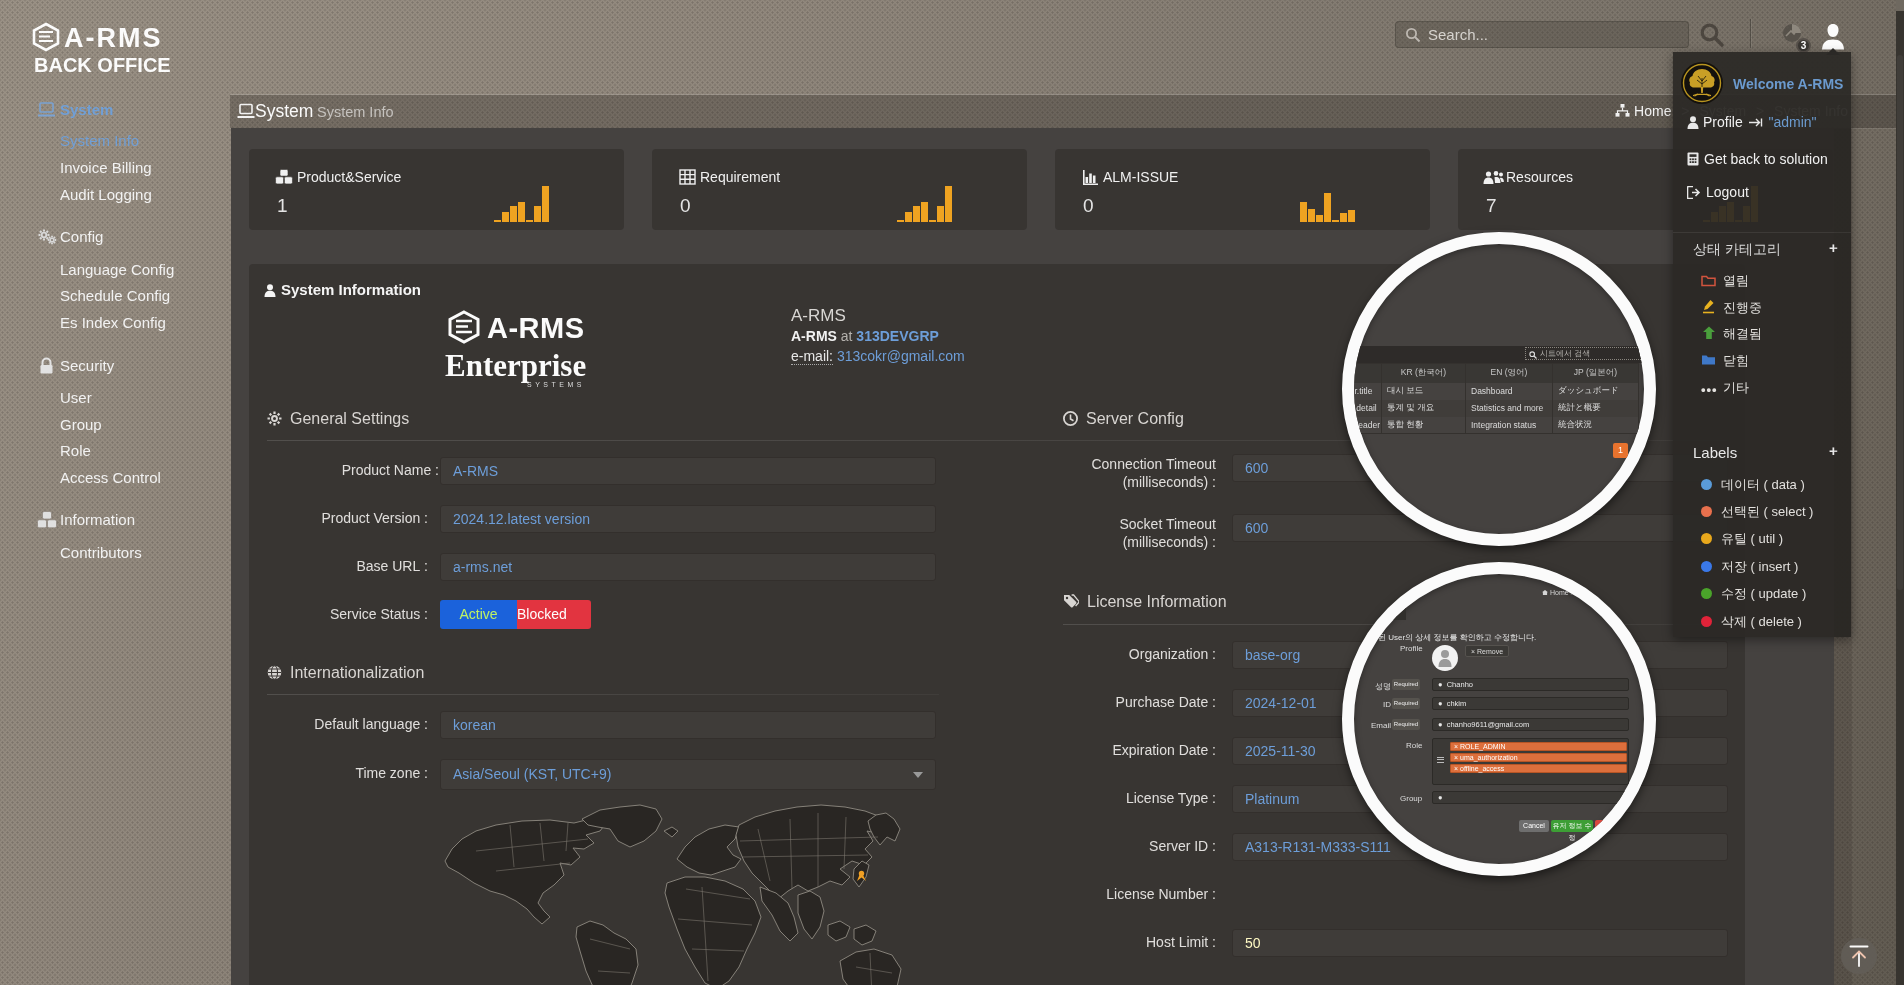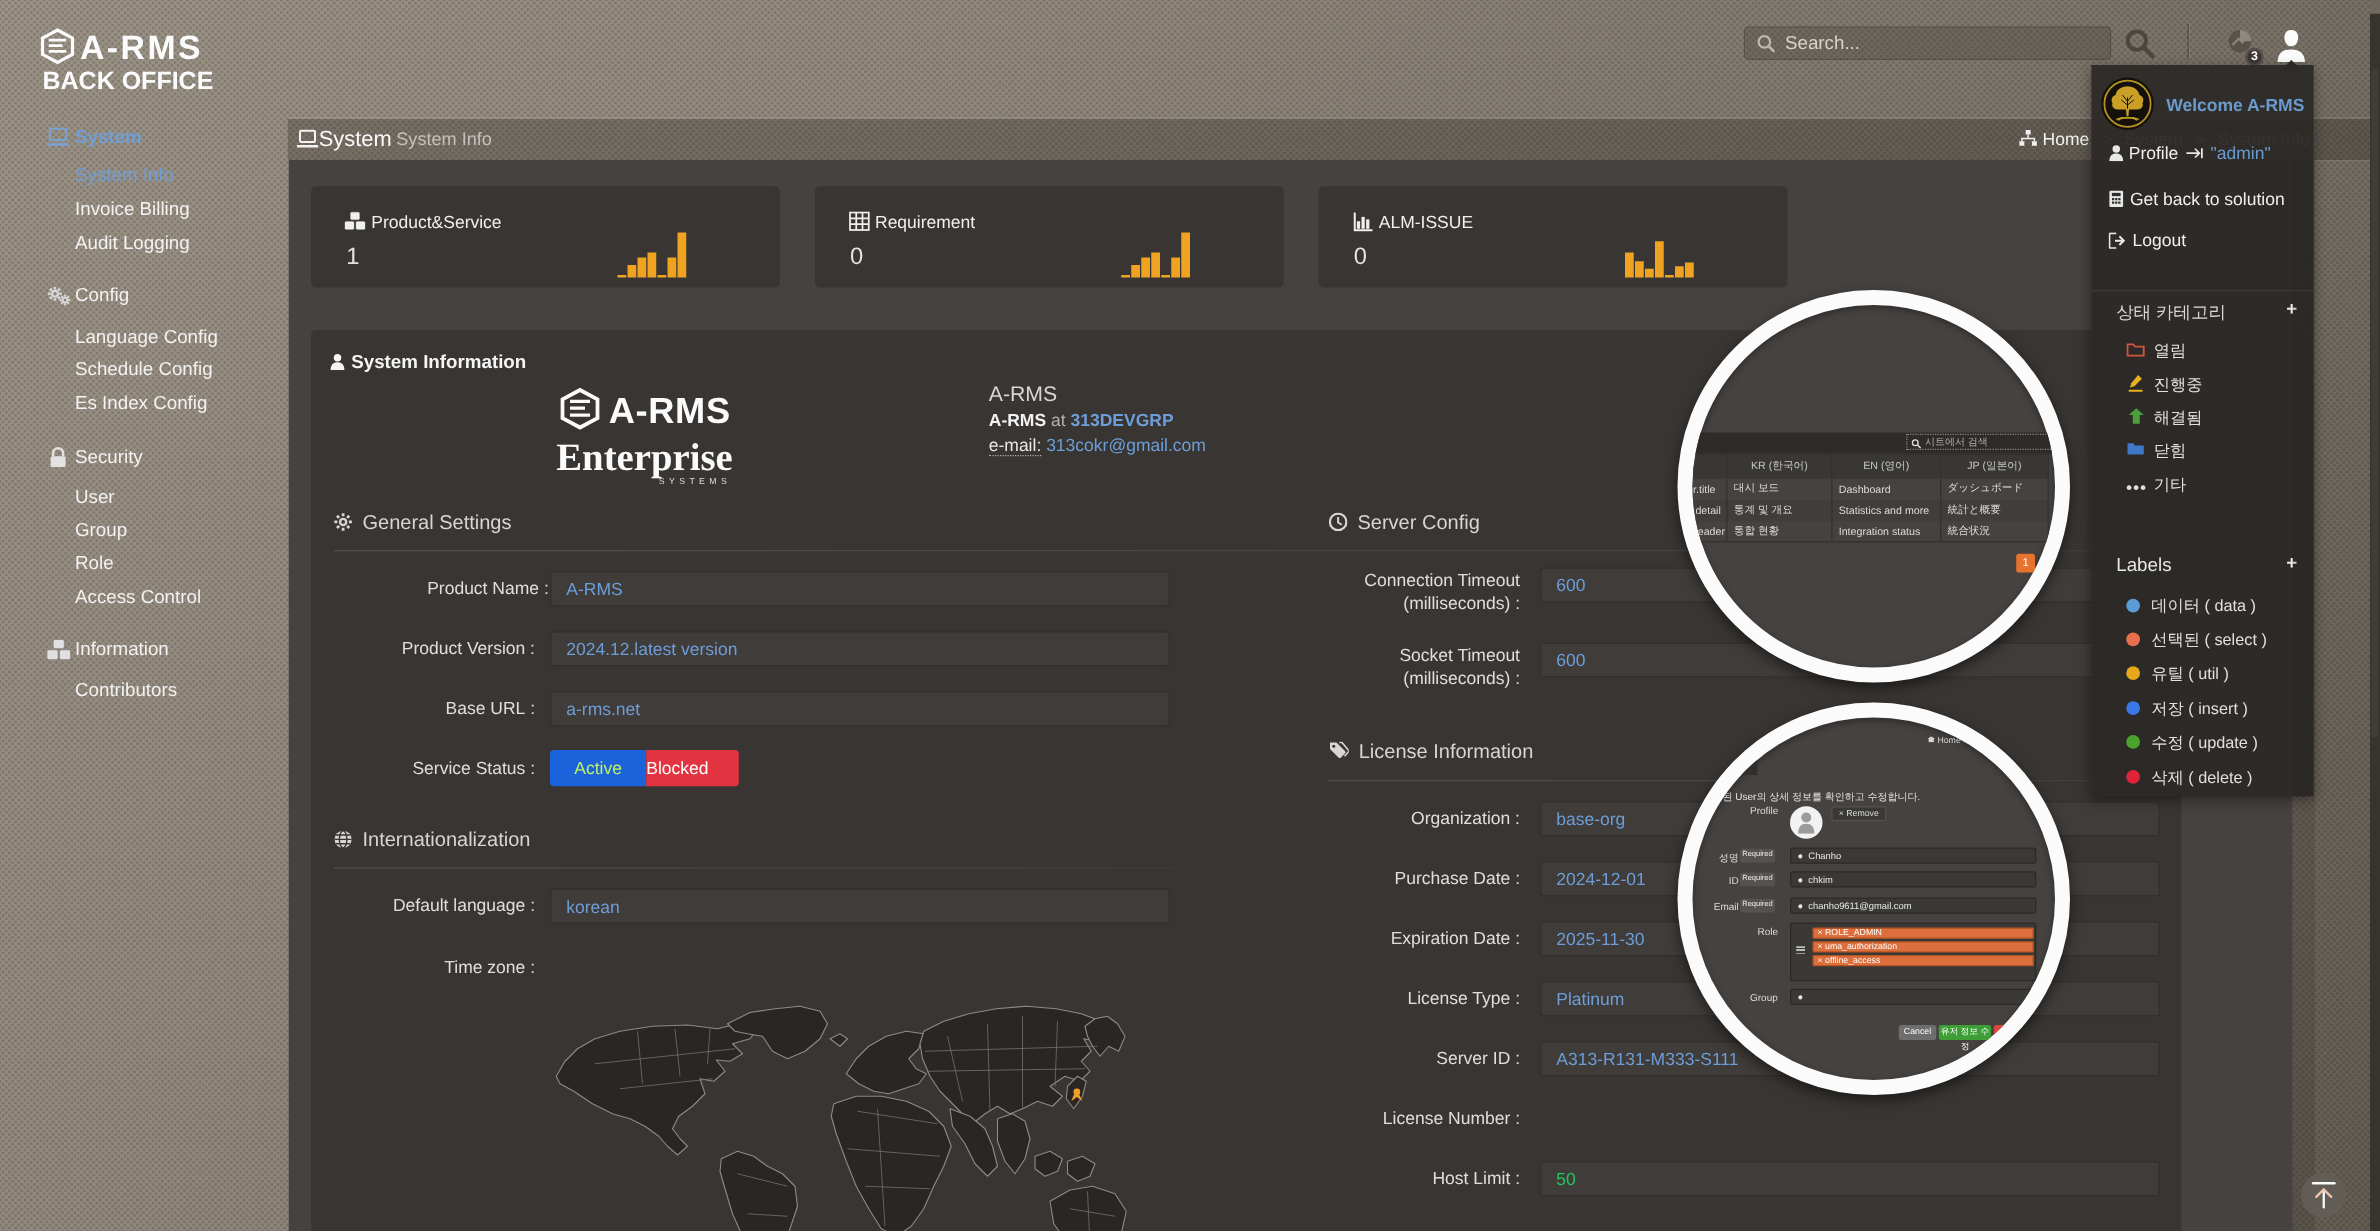--- a/index.html
+++ b/index.html
@@ -227,20 +227,43 @@
     <div class="bars">
         <i style="height:20px"></i>
         <i style="height:13px"></i>
         <i style="height:7px"></i>
         <i style="height:29px"></i>
         <i style="height:2px"></i>
         <i style="height:9px"></i>
         <i style="height:12px"></i>
       </div>
   </div>
+  <div class="card dots" style="left:1227px;" id="card4">
+    <svg style="position:absolute;left:25px;top:21px;" width="21" height="15" viewBox="0 0 21 15">
+        <g fill="#f0f0f0">
+          <circle cx="5.5" cy="4" r="2.6"></circle>
+          <path d="M0.5 14 C0.5 9.5 2.5 7.5 5.5 7.5 C8.5 7.5 10.5 9.5 10.5 14 Z"></path>
+          <circle cx="13" cy="3.4" r="2.3"></circle>
+          <path d="M11.5 7.2 C12 7 12.5 6.9 13 6.9 C15.8 6.9 17.5 8.8 17.5 13 L12 13"></path>
+          <circle cx="18" cy="4.4" r="2"></circle>
+          <path d="M16.8 7.9 C17.2 7.8 17.6 7.7 18 7.7 C20 7.7 20.9 9.3 20.9 12 L18.5 12"></path>
+        </g>
+      </svg>
+    <div class="t">Resources</div>
+    <div class="n">7</div>
+    <div class="bars">
+        <i style="height:2px"></i>
+        <i style="height:10px"></i>
+        <i style="height:16px"></i>
+        <i style="height:20px"></i>
+        <i style="height:2px"></i>
+        <i style="height:16px"></i>
+        <i style="height:36px"></i>
+      </div>
+  </div>
   <div class="abs dots" id="sip">
     <div class="ph"><svg style="vertical-align:-2px;margin-right:5px;" width="12" height="13" viewBox="0 0 12 13">
           <g fill="#f5f5f5">
             <circle cx="6" cy="3.2" r="3"></circle>
             <path d="M0.5 13 C0.5 8.6 2.7 6.8 6 6.8 C9.3 6.8 11.5 8.6 11.5 13 Z"></path>
           </g>
         </svg>System Information</div>
 
     <div class="abs" style="left:196px;top:44px;width:340px;height:84px;">
       <svg width="340" height="84" viewBox="0 0 340 84">
@@ -286,20 +309,23 @@
           <g stroke="#383532" stroke-width="1.1" fill="none">
             <ellipse cx="7.5" cy="7.5" rx="3" ry="6.8"></ellipse>
             <path d="M0.7 7.5 h13.6 M1.6 4 h11.8 M1.6 11 h11.8"></path>
           </g>
         </svg>Internationalization</div>
     <div class="sdiv" style="left:18px;top:430px;width:672px;"></div>
 
     <div class="flab" style="left:19px;top:452px;width:160px;">Default language&nbsp;:</div>
     <div class="fbox" style="left:191px;top:447px;width:496px;">korean</div>
     <div class="flab" style="left:19px;top:501px;width:160px;">Time zone&nbsp;:</div>
+    <div class="fbox" style="left:191px;top:495px;width:496px;height:31px;line-height:29px;">Asia/Seoul (KST, UTC+9)
+      <span style="position:absolute;right:12px;top:12px;width:0;height:0;border-left:5px solid transparent;border-right:5px solid transparent;border-top:6px solid #999;"></span>
+    </div>
 
     <div class="abs" id="worldmap" style="left:191px;top:533px;width:496px;height:207px;overflow:hidden;">
       <svg width="496" height="250" viewBox="0 0 496 250">
         <g fill="#292623" stroke="#8f8a81" stroke-width="0.9" stroke-linejoin="round">
           <path d="M5 64 L12 52 L22 42 L36 34 L56 28 L82 24 L110 23 L134 26 L150 22 L166 26 L160 34 L146 38 L154 46 L144 52 L133 51 L140 60 L131 68 L120 66 L124 78 L114 88 L103 96 L98 106 L104 114 L110 120 L102 127 L94 120 L87 112 L76 104 L64 98 L50 94 L34 86 L19 76 L8 70 Z"></path>
           <path d="M142 22 L160 13 L180 10 L200 8 L216 12 L222 22 L216 34 L204 44 L190 50 L178 44 L170 32 L158 30 L148 28 Z"></path>
           <path d="M224 34 L232 30 L238 34 L232 40 Z"></path>
           <path d="M137 130 L150 124 L163 128 L174 136 L186 142 L196 152 L198 168 L192 186 L184 204 L176 220 L170 234 L164 242 L158 230 L160 210 L154 192 L146 174 L140 154 L136 140 Z"></path>
           <path d="M237 62 L245 50 L255 40 L269 32 L285 28 L299 30 L295 42 L287 50 L293 58 L301 62 L295 70 L283 74 L271 78 L259 76 L247 70 Z"></path>
           <path d="M227 86 L245 80 L265 80 L285 84 L303 92 L315 104 L321 120 L315 136 L307 152 L299 170 L289 184 L277 192 L265 186 L255 170 L245 152 L237 132 L229 110 L225 96 Z"></path>
@@ -346,21 +372,21 @@
     <div class="flab" style="left:747px;top:430px;width:220px;">Purchase Date&nbsp;:</div>
     <div class="fbox" style="left:983px;top:425px;width:496px;">2024-12-01</div>
     <div class="flab" style="left:747px;top:478px;width:220px;">Expiration Date&nbsp;:</div>
     <div class="fbox" style="left:983px;top:473px;width:496px;">2025-11-30</div>
     <div class="flab" style="left:747px;top:526px;width:220px;">License Type&nbsp;:</div>
     <div class="fbox" style="left:983px;top:521px;width:496px;">Platinum</div>
     <div class="flab" style="left:747px;top:574px;width:220px;">Server ID&nbsp;:</div>
     <div class="fbox" style="left:983px;top:569px;width:496px;">A313-R131-M333-S111</div>
     <div class="flab" style="left:747px;top:622px;width:220px;">License Number&nbsp;:</div>
     <div class="flab" style="left:747px;top:670px;width:220px;">Host Limit&nbsp;:</div>
-    <div class="fbox" style="left:983px;top:665px;width:496px;color:#22c55e;">50</div>
+    <div class="fbox" style="left:983px;top:665px;width:496px;color:#fef9c3;">50</div>
   </div>
 </div>
 
 <div class="mag dots" id="mag1">
   <div class="abs" style="left:-12px;top:102px;width:300px;height:17px;background:#2e2b29;"></div>
   <div class="abs" style="left:171px;top:103px;width:116px;height:13px;background:#2e2b29;border:1px dotted #8a867f;color:#b5b2ae;font-size:8px;line-height:11px;padding-left:14px;">시트에서 검색
     <svg style="position:absolute;left:3px;top:2.5px;" width="8" height="8" viewBox="0 0 8 8">
         <circle cx="3.2" cy="3.2" r="2.3" fill="none" stroke="#ddd" stroke-width="1.1"></circle>
         <path d="M5 5 L7.5 7.5" stroke="#ddd" stroke-width="1.2"></path>
       </svg>

